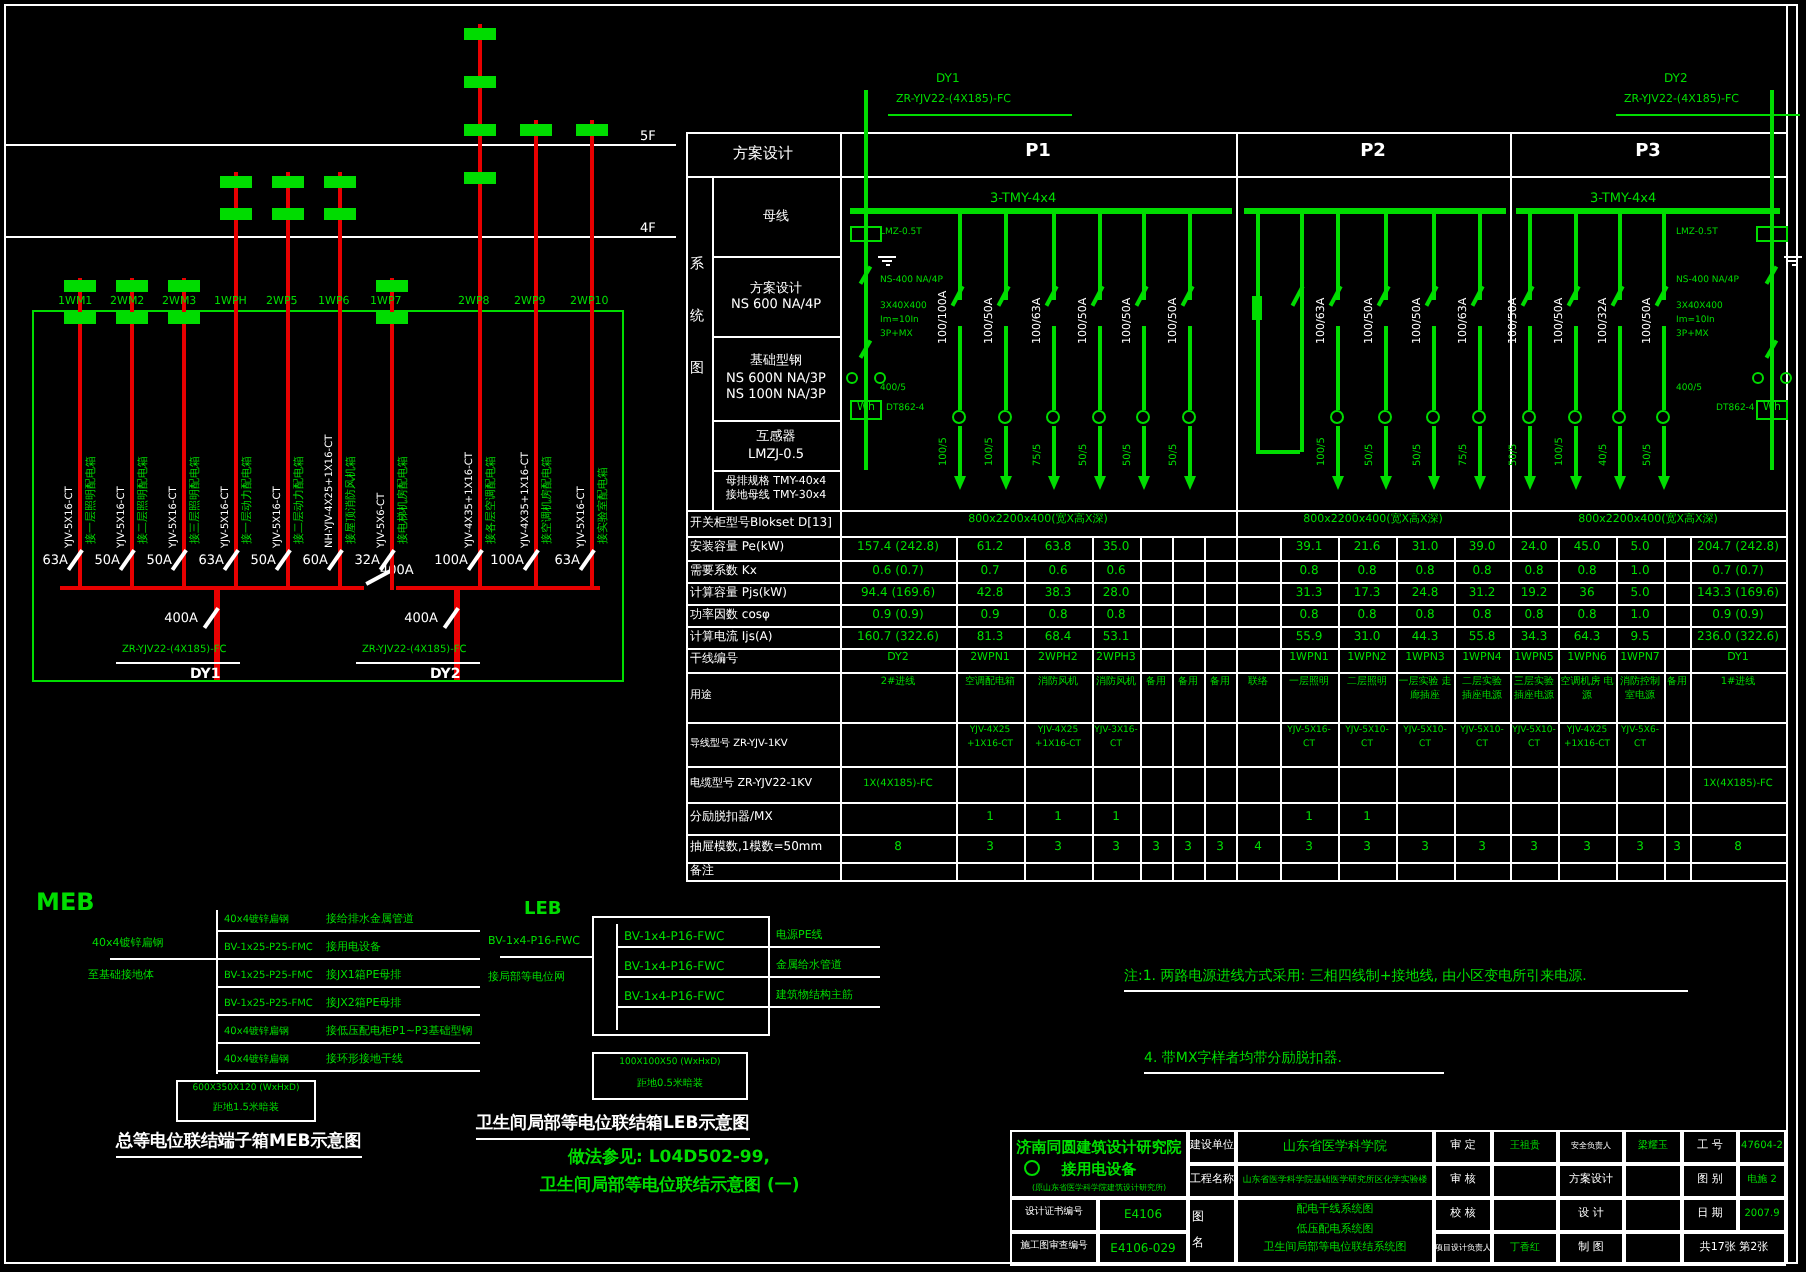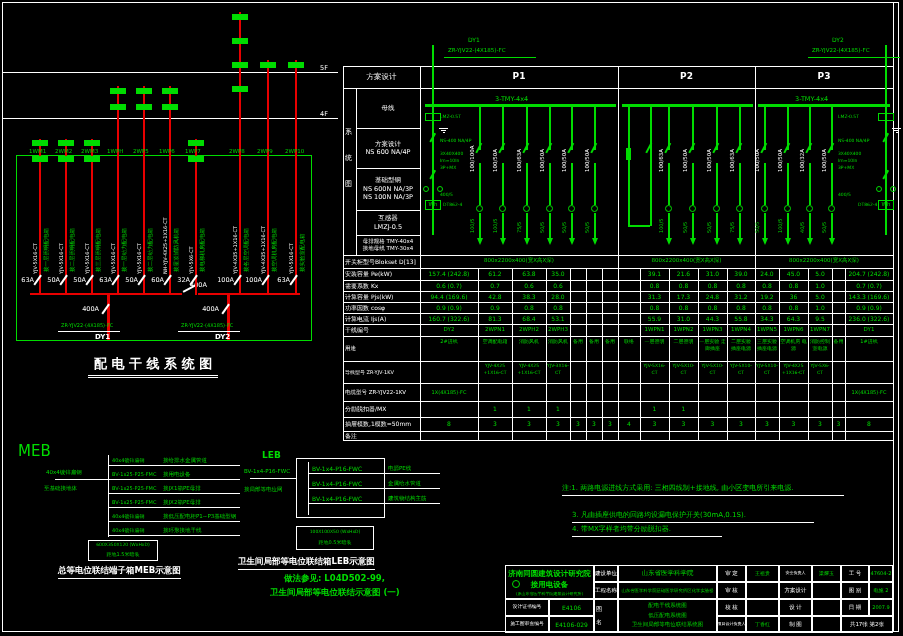--- a/index.html
+++ b/index.html
@@ -14,21 +14,20 @@
   .cap-meb{left:58px;top:565px;}
   .cap-leb{left:238px;top:556px;}
   .greenref{color:#00dc00;font-weight:bold;font-size:8.5px;white-space:nowrap;}
   .ref1{left:284px;top:573px;}
   .ref2{left:270px;top:587px;}
 </style>
 </head>
 <body>
 
 <div id="cv">
-  <div class="cap cap-riser">配 电 干 线 系 统 图</div>
   <div class="smallcap cap-meb">总等电位联结端子箱MEB示意图</div>
   <div class="smallcap cap-leb">卫生间局部等电位联结箱LEB示意图</div>
   <div class="greenref ref1">做法参见: L04D502-99,</div>
   <div class="greenref ref2">卫生间局部等电位联结示意图 (一)</div>
 <div style="left: 2px; top: 2px; width: 897px; height: 630px; border: 1px solid rgb(255, 255, 255);"></div>
     <div style="left: 893px; top: 2px; width: 1px; height: 630px; background: rgb(255, 255, 255);"></div>
     <div style="left: 2px; top: 72px; width: 336px; height: 1px; background: rgb(255, 255, 255);"></div>
     <div style="left: 2px; top: 118px; width: 336px; height: 1px; background: rgb(255, 255, 255);"></div>
     <div style="left: 320px; top: 64px; font-size: 6.5px; color: rgb(255, 255, 255); line-height: 8.5px; white-space: nowrap;">5F</div>
     <div style="left: 320px; top: 110px; font-size: 6.5px; color: rgb(255, 255, 255); line-height: 8.5px; white-space: nowrap;">4F</div>
@@ -486,23 +485,22 @@
     <div style="left: 670px; top: 420px; font-size: 6px; color: rgb(0, 220, 0); line-height: 8px; white-space: nowrap; width: 27px; text-align: center;">3</div>
     <div style="left: 699px; top: 420px; font-size: 6px; color: rgb(0, 220, 0); line-height: 8px; white-space: nowrap; width: 27px; text-align: center;">3</div>
     <div style="left: 728px; top: 420px; font-size: 6px; color: rgb(0, 220, 0); line-height: 8px; white-space: nowrap; width: 26px; text-align: center;">3</div>
     <div style="left: 756px; top: 420px; font-size: 6px; color: rgb(0, 220, 0); line-height: 8px; white-space: nowrap; width: 22px; text-align: center;">3</div>
     <div style="left: 780px; top: 420px; font-size: 6px; color: rgb(0, 220, 0); line-height: 8px; white-space: nowrap; width: 27px; text-align: center;">3</div>
     <div style="left: 809px; top: 420px; font-size: 6px; color: rgb(0, 220, 0); line-height: 8px; white-space: nowrap; width: 22px; text-align: center;">3</div>
     <div style="left: 833px; top: 420px; font-size: 6px; color: rgb(0, 220, 0); line-height: 8px; white-space: nowrap; width: 11px; text-align: center;">3</div>
     <div style="left: 846px; top: 420px; font-size: 6px; color: rgb(0, 220, 0); line-height: 8px; white-space: nowrap; width: 46px; text-align: center;">8</div>
     <div style="left: 345px; top: 432px; font-size: 6px; color: rgb(255, 255, 255); line-height: 8px; white-space: nowrap;">备注</div>
     <div style="left: 562px; top: 484px; font-size: 7px; color: rgb(0, 220, 0); line-height: 9px; white-space: nowrap; width: 282px; border-bottom: 1px solid rgb(255, 255, 255); padding-bottom: 2px;">注:1. 两路电源进线方式采用: 三相四线制+接地线, 由小区变电所引来电源.</div>
-    <div style="left: 572px; top: 511px; font-size: 7px; color: rgb(0, 220, 0); line-height: 9px; white-space: nowrap; width: 242px; border-bottom: 1px solid rgb(255, 255, 255); padding-bottom: 2px;">3. 凡由插座供电的回路均设漏电保护开关(30mA,0.1S).</div>
     <div style="left: 572px; top: 524.5px; font-size: 7px; color: rgb(0, 220, 0); line-height: 9px; white-space: nowrap; width: 150px; border-bottom: 1px solid rgb(255, 255, 255); padding-bottom: 2px;">4. 带MX字样者均带分励脱扣器.</div>
-    <div style="left: 18px; top: 446px; font-size: 15px; color: rgb(0, 220, 0); line-height: 11px; white-space: nowrap; font-weight: normal;">MEB</div>
+    <div style="left: 18px; top: 446px; font-size: 12px; color: rgb(0, 220, 0); line-height: 11px; white-space: nowrap; font-weight: bold;">MEB</div>
     <div style="left: 108px; top: 455px; width: 1.2px; height: 82px; background: rgb(255, 255, 255);"></div>
     <div style="left: 55px; top: 479px; width: 53px; height: 1px; background: rgb(255, 255, 255);"></div>
     <div style="left: 46px; top: 469px; font-size: 5.5px; color: rgb(0, 220, 0); line-height: 7.5px; white-space: nowrap;">40x4镀锌扁钢</div>
     <div style="left: 44px; top: 485px; font-size: 5.5px; color: rgb(0, 220, 0); line-height: 7.5px; white-space: nowrap;">至基础接地体</div>
     <div style="left: 108px; top: 465px; width: 132px; height: 1px; background: rgb(255, 255, 255);"></div>
     <div style="left: 112px; top: 457px; font-size: 5px; color: rgb(0, 220, 0); line-height: 7px; white-space: nowrap;">40x4镀锌扁钢</div>
     <div style="left: 163px; top: 457px; font-size: 5.5px; color: rgb(0, 220, 0); line-height: 7.5px; white-space: nowrap;">接给排水金属管道</div>
     <div style="left: 108px; top: 479px; width: 132px; height: 1px; background: rgb(255, 255, 255);"></div>
     <div style="left: 112px; top: 471px; font-size: 5px; color: rgb(0, 220, 0); line-height: 7px; white-space: nowrap;">BV-1x25-P25-FMC</div>
     <div style="left: 163px; top: 471px; font-size: 5.5px; color: rgb(0, 220, 0); line-height: 7.5px; white-space: nowrap;">接用电设备</div>

